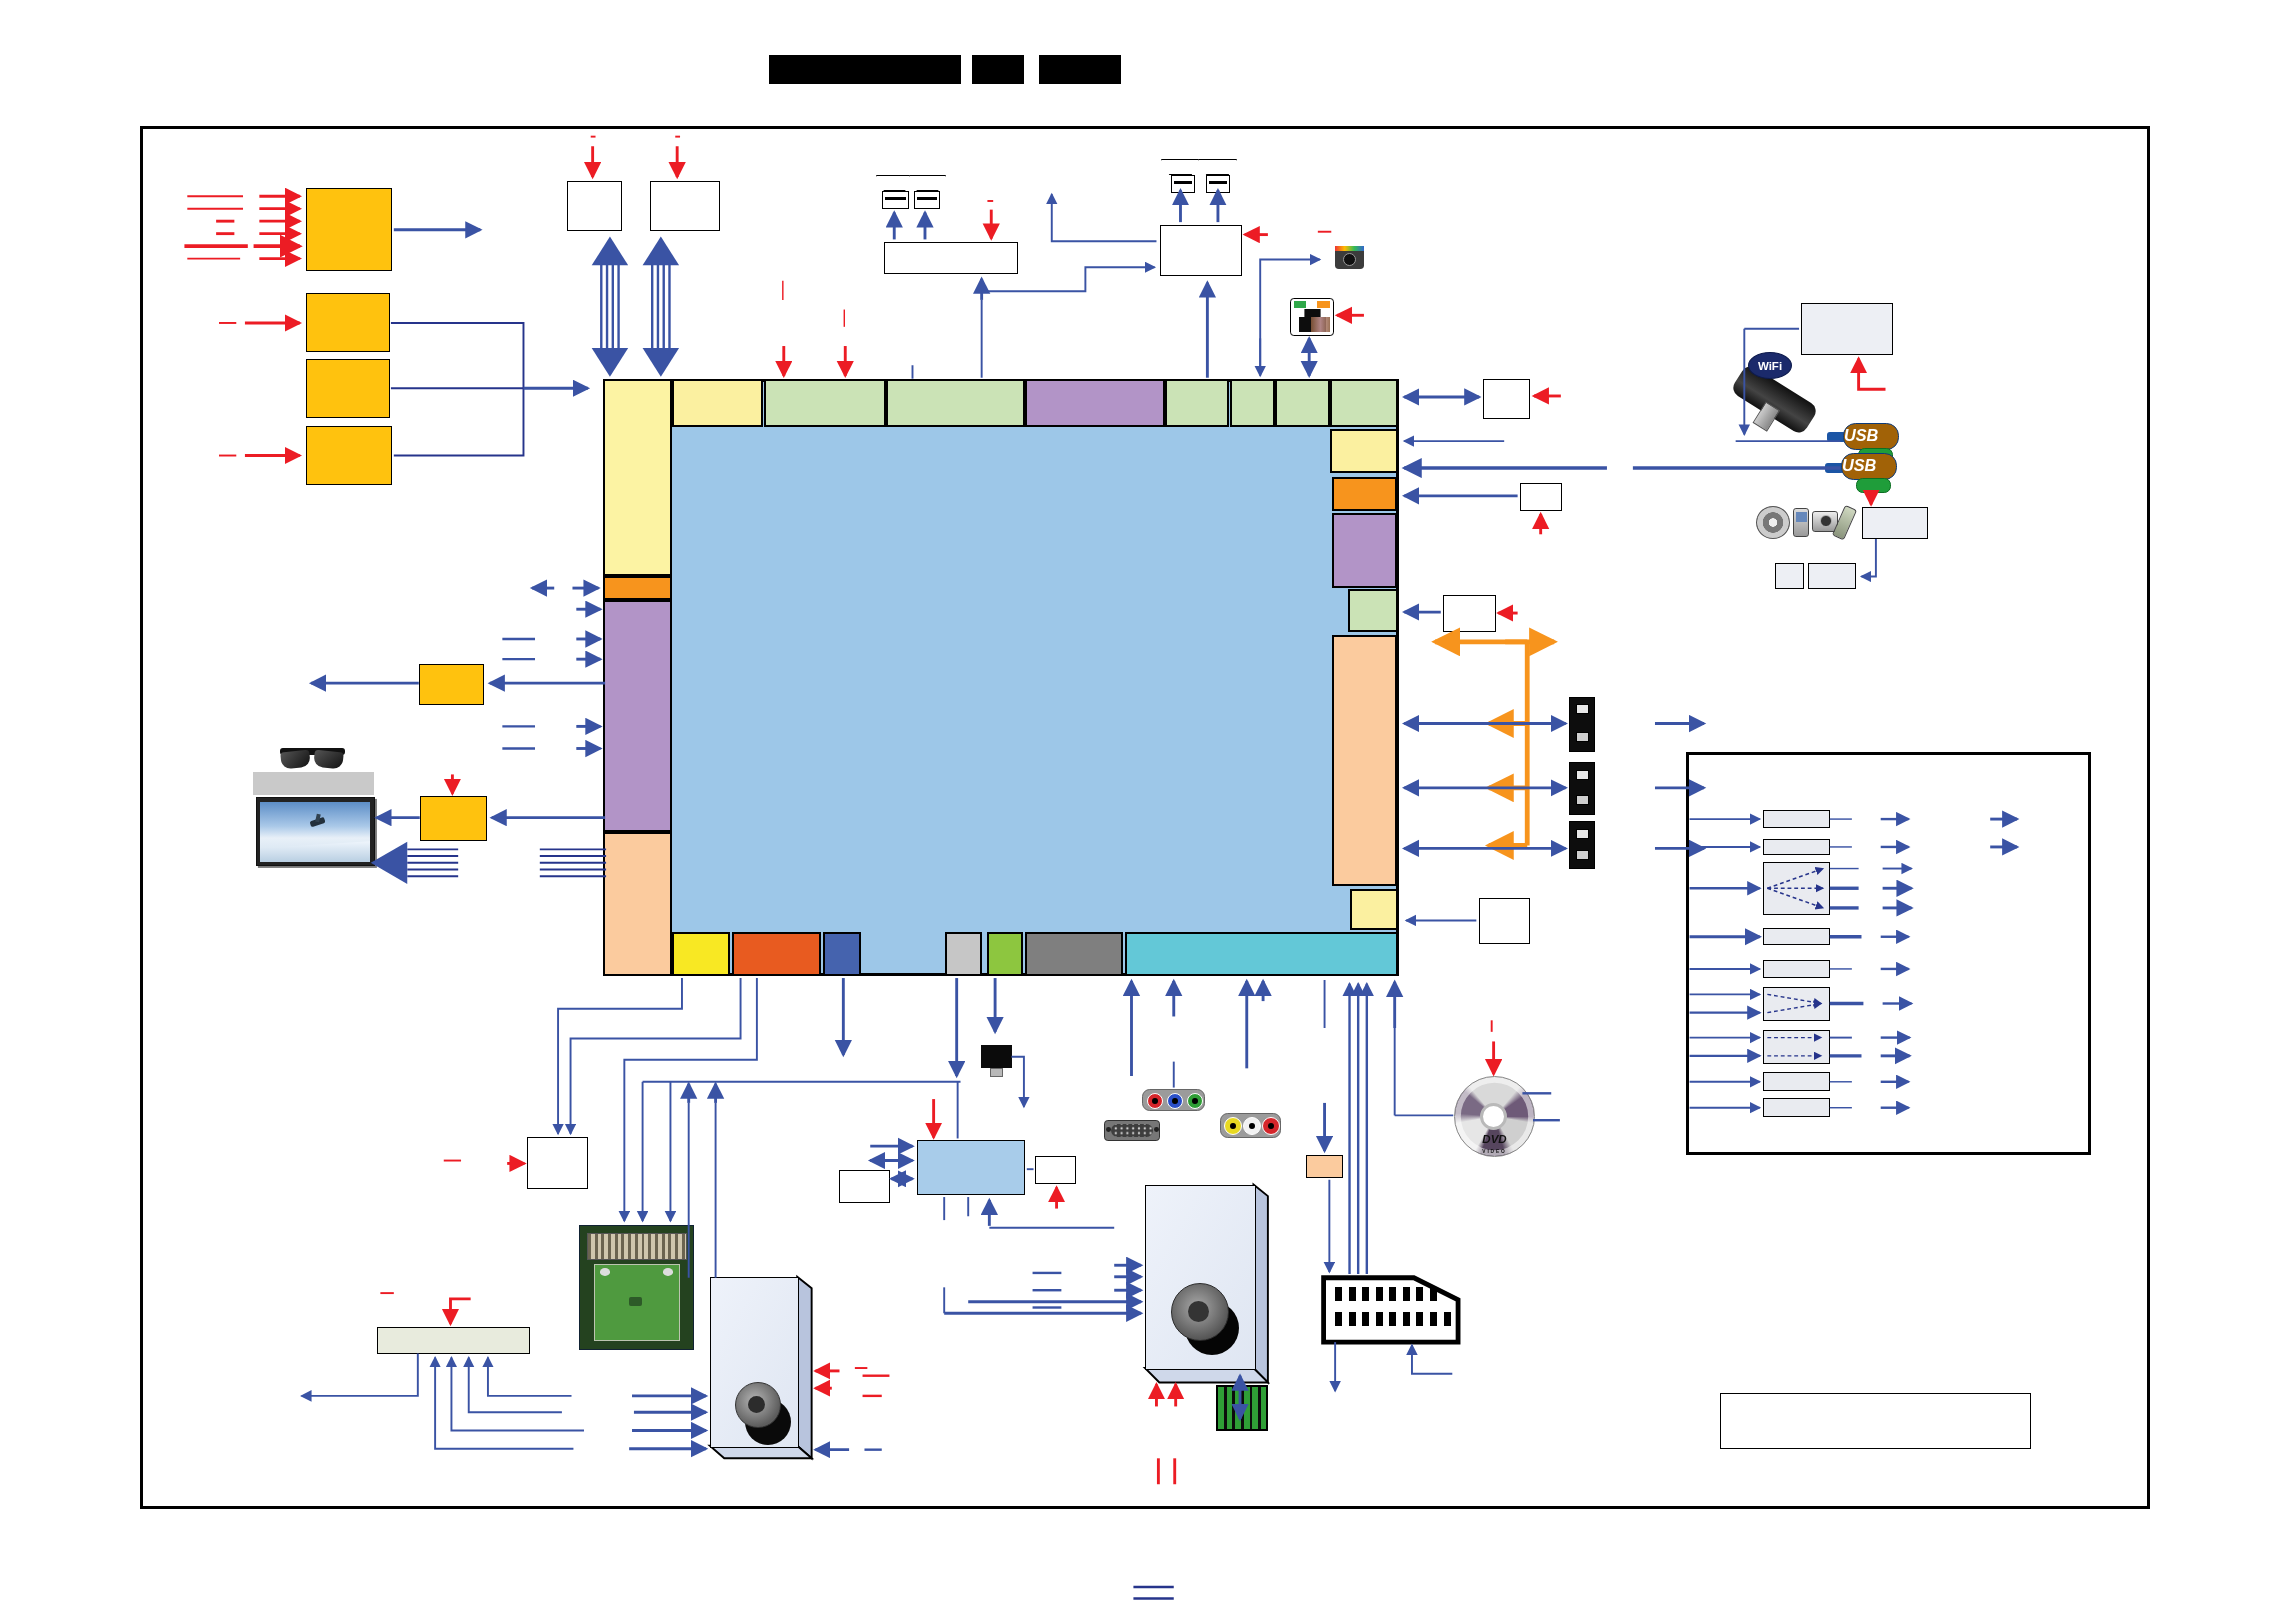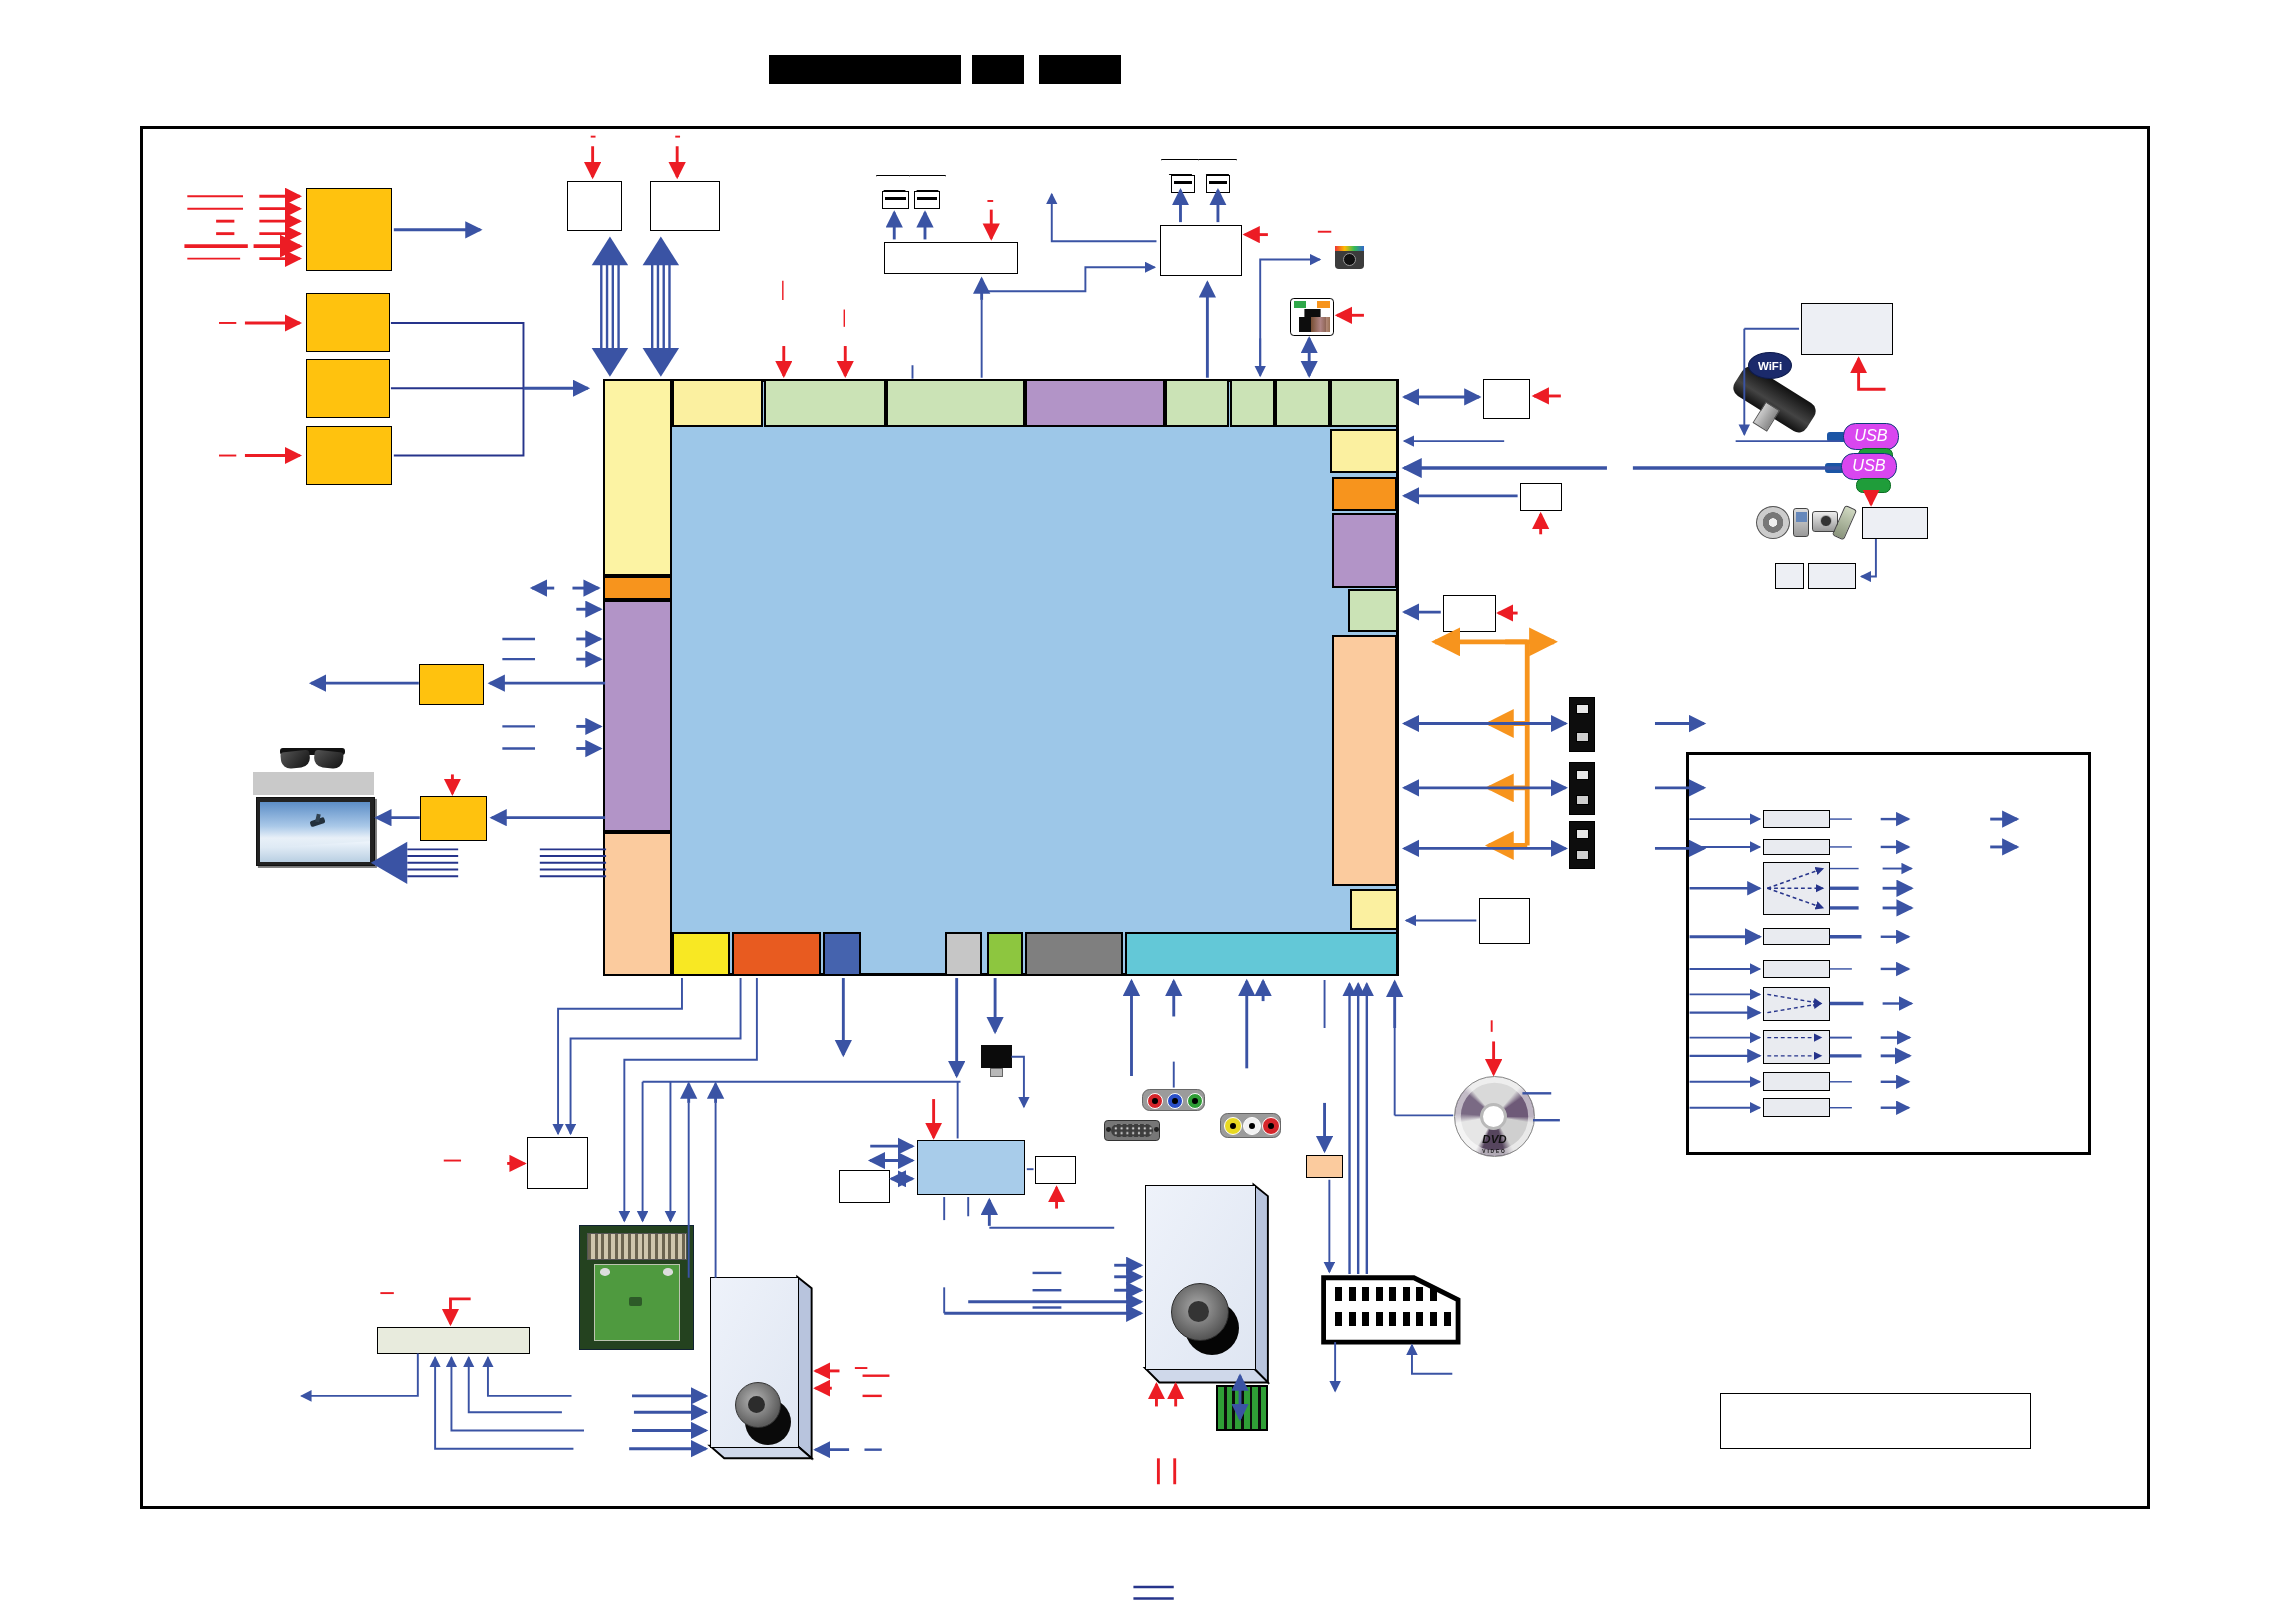--- a/index.html
+++ b/index.html
@@ -14,22 +14,22 @@
   .redR{border-right:1.9px solid #e23;}
   .redB{border-bottom:1.9px dashed #e23;}
   .thickR{border-right:4.8px solid #000;}
   .horn{position:absolute;background:#fff;border:1.9px solid #000;clip-path:polygon(0 0,100% 0,78% 100%,22% 100%);}
   .spkbox{position:absolute;background:#fff;border:1.9px solid #000;}
   .spkline{position:absolute;left:1.9px;right:1.9px;height:2.9px;background:#000;top:4.8px;}
   .jack{position:absolute;border-radius:50%;border:1.9px solid #fff;}
   .jack i{position:absolute;left:50%;top:50%;width:5.8px;height:5.8px;margin:-2.9px 0 0 -2.9px;border-radius:50%;background:#000;}
   .threeD{position:absolute;background:linear-gradient(120deg,#eef2fa,#dfe6f2);border:1.9px solid #000;}
   .lbox{position:absolute;box-sizing:border-box;border:1.9px solid #000;background:#e9ebf0;}
-  .usb-logo{position:absolute;width:54px;height:25px;background:#d946ef;border:1.9px solid #0d3b7a;border-radius:12.5px;color:#fff;
-    font-weight:normal;font-style:italic;text-align:center;font-size:16.3px;line-height:22px;letter-spacing:0;}
+  .usb-logo{position:absolute;width:54px;height:25px;background:#a16207;border:1.9px solid #0d3b7a;border-radius:12.5px;color:#fff;
+    font-weight:bold;font-style:italic;text-align:left;font-size:16.3px;line-height:22px;letter-spacing:0;}
   .usb-tail{position:absolute;width:19px;height:9.6px;background:#1b55a5;border-radius:2.9px;}
   .usb-banner{position:absolute;width:33px;height:12.5px;background:#1f9d3a;border-radius:6.7px;border:1px solid #0c6e22;}
   .txt-none{font-size:0;}
 </style>
 </head>
 <body>
 
 <div id="page">
 
   <div id="title-bars">

